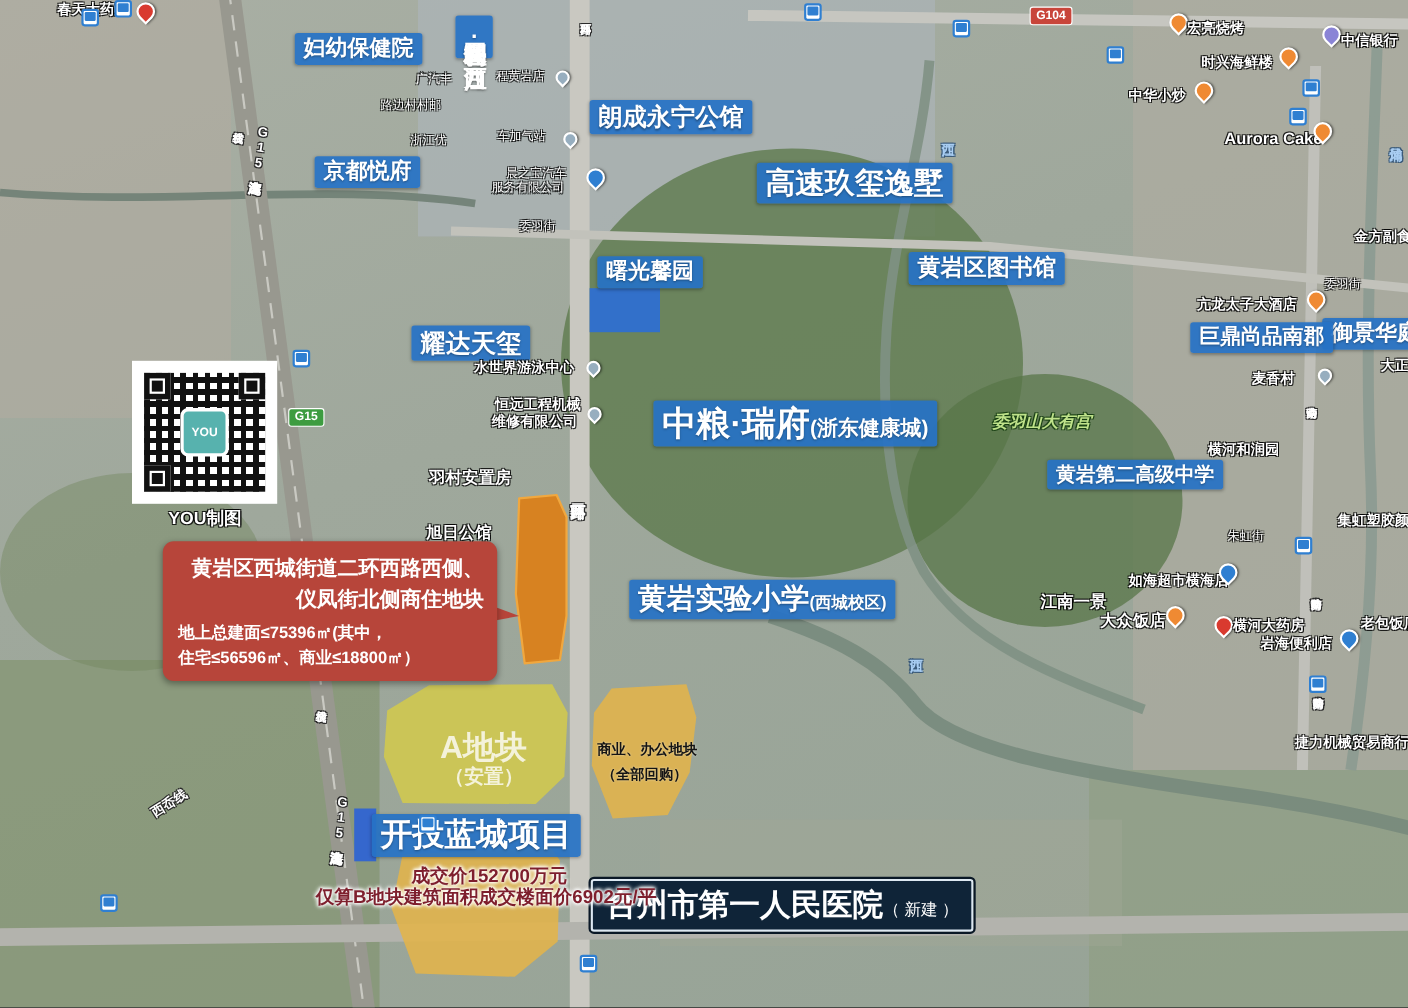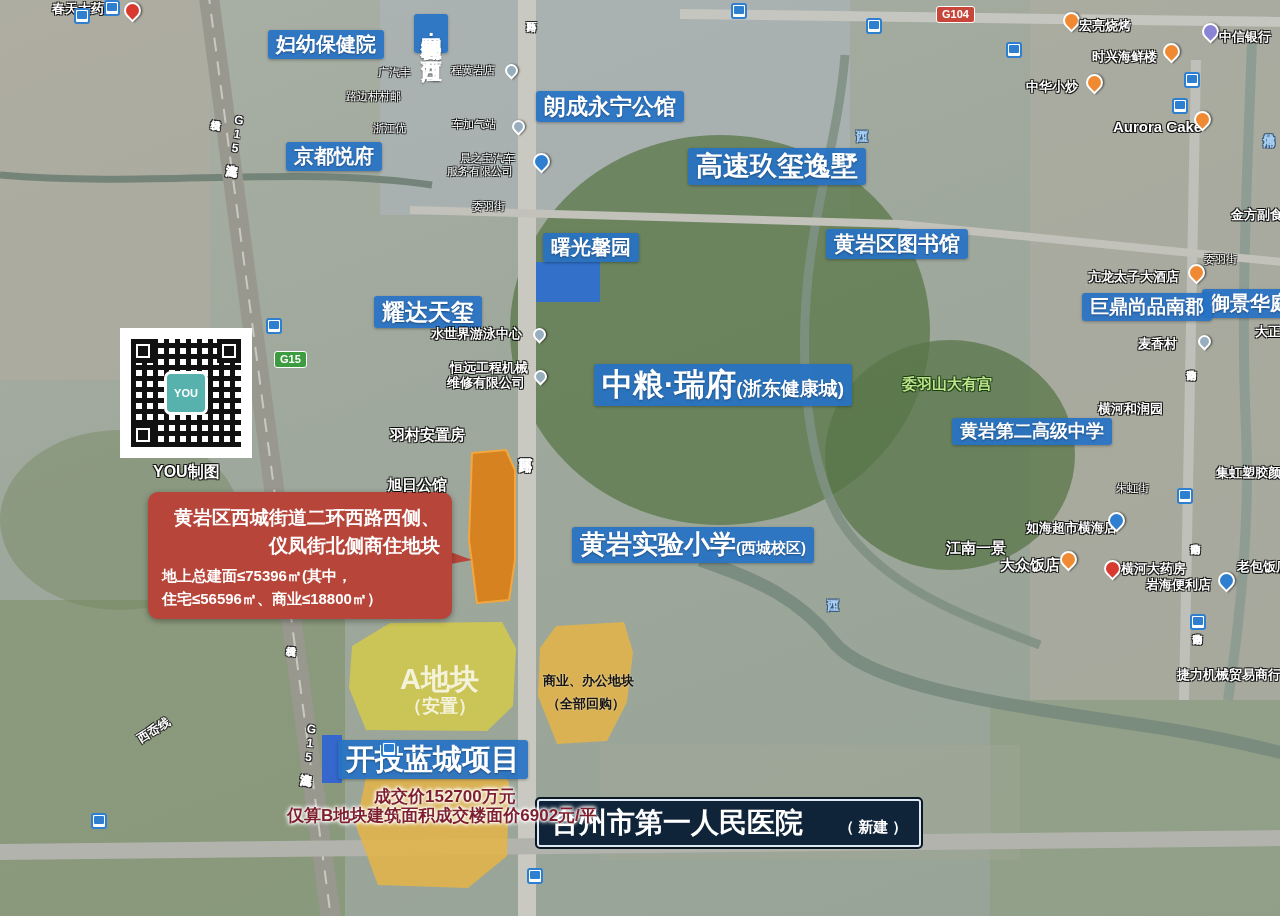--- a/index.html
+++ b/index.html
@@ -9,21 +9,21 @@
   #stage svg{position:absolute;left:0;top:0;}
   
   .blab{position:absolute;background:rgba(38,114,197,.92);color:#fff;font-weight:700;
     padding:3px 8px;border-radius:3px;white-space:nowrap;line-height:1.15;
     text-shadow:0 1px 2px rgba(0,0,0,.35);box-shadow:0 1px 3px rgba(0,0,0,.3);}
   .blab .sub{font-weight:700;}
   .vert{writing-mode:vertical-rl;text-orientation:upright;}
   
   .navybox{position:absolute;background:#0f2438;border:2px solid #dde8f2;outline:2px solid #0a1826;
     border-radius:3px;color:#fff;font-weight:700;padding:3px 12px;white-space:nowrap;font-size:28px;}
-  .navybox .sub{font-size:15px;font-weight:700;margin-left:36px;}
+  .navybox .sub{font-size:15px;font-weight:400;}
   
   .callout{position:absolute;left:148px;top:492px;width:278px;background:#b7453a;
     border-radius:10px;padding:12px 12px 10px 14px;color:#fff;box-shadow:0 2px 6px rgba(0,0,0,.35);}
   .callout .c1{font-size:19px;font-weight:700;line-height:1.45;white-space:nowrap;text-align:right;}
   .callout .c3{font-size:15px;font-weight:700;line-height:1.4;margin-top:6px;white-space:nowrap;}
   
   .poi{position:absolute;color:#fff;font-weight:700;font-size:13px;white-space:nowrap;line-height:1.15;
     text-shadow:-1px -1px 0 rgba(0,0,0,.8),1px -1px 0 rgba(0,0,0,.8),-1px 1px 0 rgba(0,0,0,.8),1px 1px 0 rgba(0,0,0,.8);}
   .poi.small{font-size:11px;font-weight:400;}
   .poi.big{font-size:15px;}
@@ -159,21 +159,21 @@
   <div class="poi small" style="left:447px;top:165px;">服务有限公司</div>
   <div class="pin blue" style="left:533px;top:153px;"></div>
   <div class="poi small" style="left:472px;top:200px;">委羽街</div>
   <div class="poi" style="left:431px;top:327px;">水世界游泳中心</div>
   <div class="pin dot" style="left:533px;top:328px;"></div>
   <div class="poi" style="left:450px;top:361px;">恒远工程机械</div>
   <div class="poi" style="left:447px;top:376px;">维修有限公司</div>
   <div class="pin dot" style="left:534px;top:370px;"></div>
   <div class="poi big" style="left:390px;top:426px;">羽村安置房</div>
   <div class="poi big" style="left:387px;top:476px;">旭日公馆</div>
-  <div class="poi big green" style="left:902px;top:375px;">委羽山大有宫</div>
+  <div class="poi big green" style="left:902px;top:375px;font-style:italic;">委羽山大有宫</div>
   <div class="poi" style="left:1098px;top:402px;">横河和润园</div>
   <div class="poi" style="left:1216px;top:466px;">集虹塑胶颜料</div>
   <div class="poi small" style="left:1116px;top:482px;">朱虹街</div>
   <div class="poi" style="left:1006px;top:521px;margin-left:20px;">如海超市横海店</div>
   <div class="pin blue" style="left:1108px;top:512px;"></div>
   <div class="poi big" style="left:946px;top:539px;">江南一景</div>
   <div class="poi big" style="left:1000px;top:556px;">大众饭店</div>
   <div class="pin orange" style="left:1060px;top:551px;"></div>
   <div class="pin red" style="left:1104px;top:560px;"></div>
   <div class="poi" style="left:1121px;top:562px;">横河大药房</div>
@@ -207,21 +207,21 @@
   <div class="road vert" style="left:517px;top:448px;font-size:14px;">二环西路</div>
   <div class="road vert" style="left:524px;top:14px;font-size:10px;">二环西路</div>
   <div class="road vert" style="left:1184px;top:362px;font-size:10px;">劳动南路</div>
   <div class="road vert" style="left:1188px;top:536px;font-size:10px;">劳动南路</div>
   <div class="road vert" style="left:1190px;top:626px;font-size:10px;">劳动南路</div>
 
   <div class="river vert" style="left:853px;top:121px;">西江</div>
   <div class="river vert" style="left:824px;top:590px;">西江</div>
   <div class="river vert" style="left:1260px;top:125px;">凤仙浦</div>
 
-  <div class="badge g15" style="left:262px;top:351px;margin-left:12px;">G15</div>
+  <div class="badge g15" style="left:262px;top:371px;">G15</div>
   <div class="badge g104" style="left:936px;top:6px;">G104</div>
 
   <div class="bus" style="left:74px;top:8px;"></div>
   <div class="bus" style="left:104px;top:0px;"></div>
   <div class="bus" style="left:731px;top:3px;"></div>
   <div class="bus" style="left:866px;top:18px;"></div>
   <div class="bus" style="left:1006px;top:42px;"></div>
   <div class="bus" style="left:1184px;top:72px;"></div>
   <div class="bus" style="left:1172px;top:98px;"></div>
   <div class="bus" style="left:266px;top:318px;"></div>

